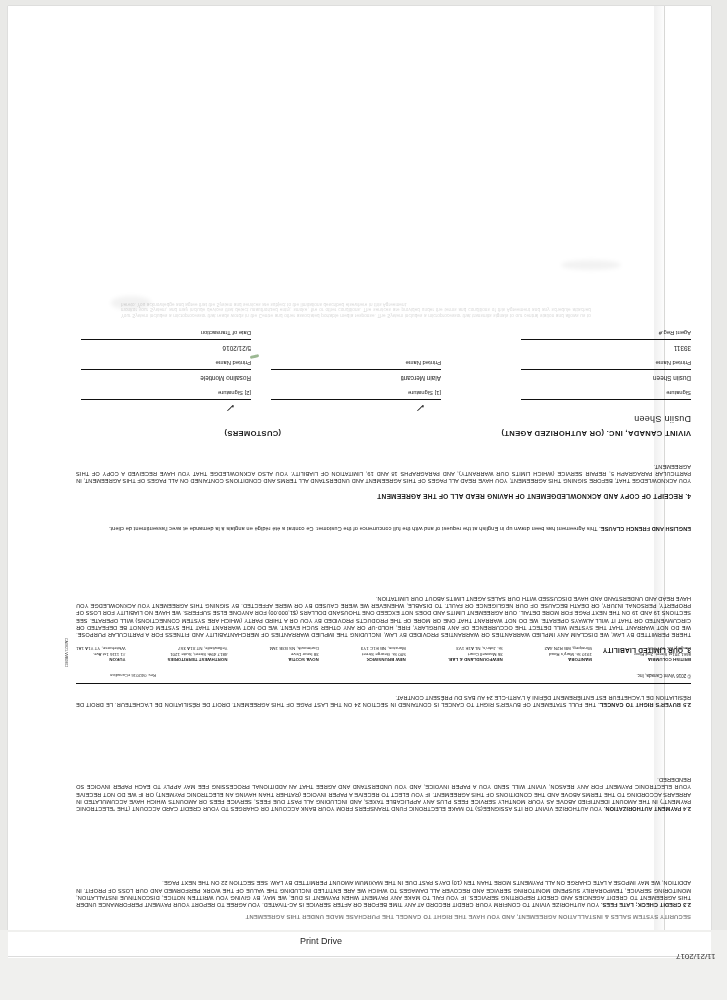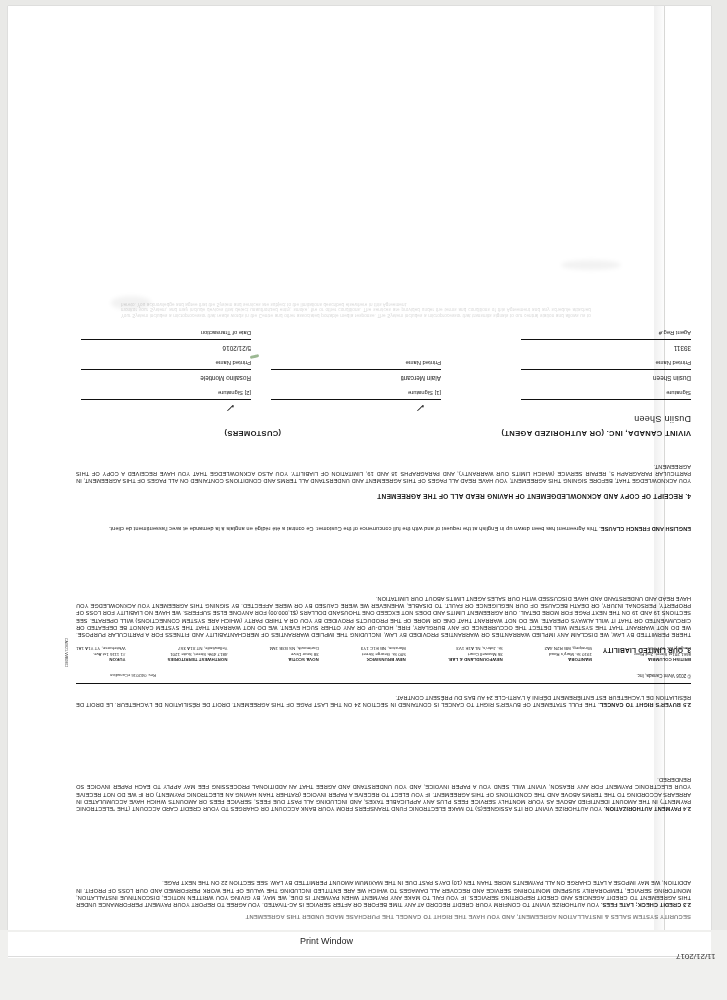--- a/index.html
+++ b/index.html
@@ -354,15 +354,15 @@
         Your System includes a microprocessor that reads words in the Centre and other associated portable media response. The System includes a microprocessor that transmits signals to our central station and allows us to monitor your System, and may include devices that detect unauthorized entry, smoke, fire or other conditions. The services are provided under the terms and conditions of this Agreement and any schedule attached hereto. You acknowledge and agree that the System and services are subject to the limitations described elsewhere in this Agreement.
       </div>
 
       <div class="smudge" style="left:560px; top:620px; width:40px; height:14px;"></div>
       <div class="smudge" style="left:90px; top:660px; width:60px; height:10px;"></div>
 
     </div>
   </div>
 
   <div class="print-window-bar"></div>
-  <div class="print-window-label">Print Window</div>
+  <div class="print-window-label">Print Drive</div>
   <div class="footer-date">11/21/2017</div>
 </div>
 
 </body></html>

